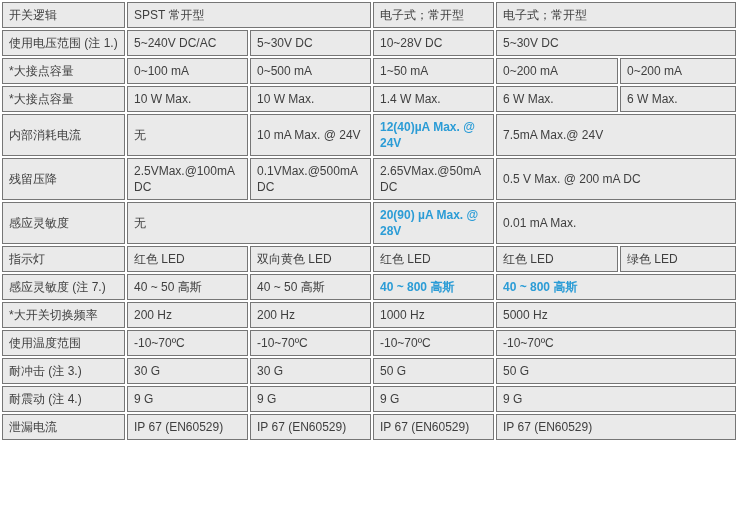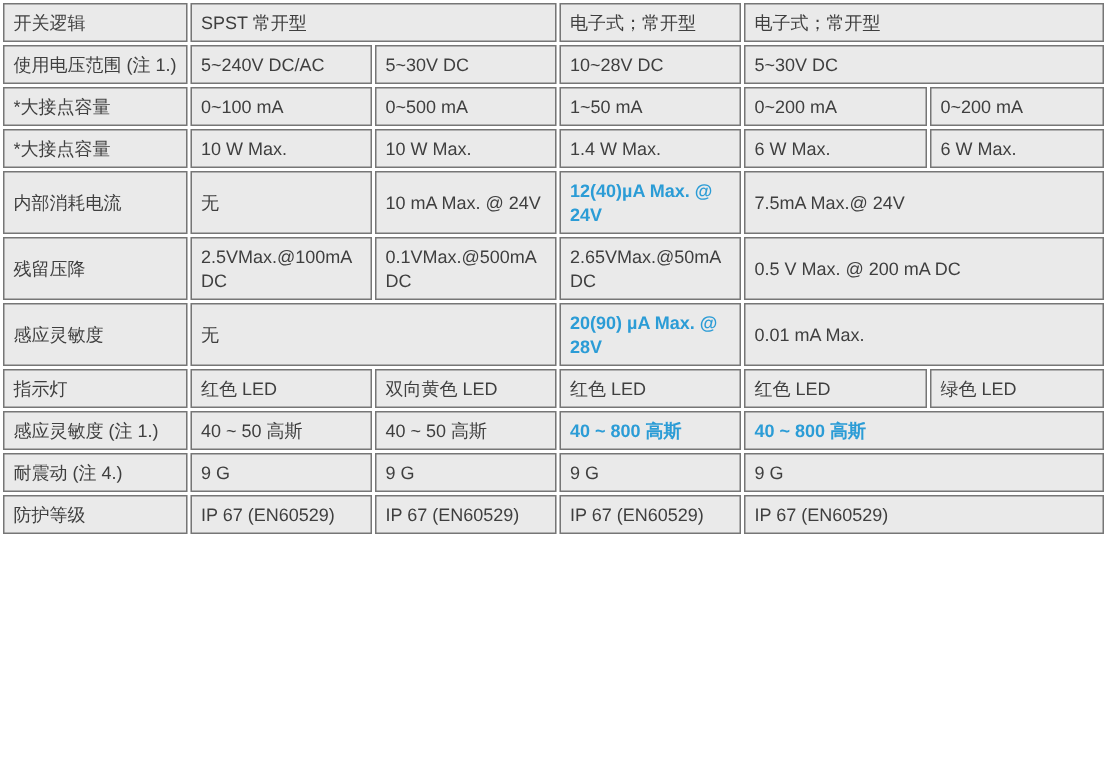--- a/index.html
+++ b/index.html
@@ -96,35 +96,56 @@
         </tr>
         <tr>
           <td>指示灯</td>
           <td>红色  LED</td>
           <td>双向黄色  LED</td>
           <td>红色  LED</td>
           <td>红色 LED</td>
           <td>绿色 LED</td>
         </tr>
         <tr>
-          <td>感应灵敏度 (注 1.)</td>
+          <td>感应灵敏度 (注 7.)</td>
           <td>40 ~ 50 高斯</td>
           <td>40 ~ 50 高斯</td>
           <td class="hl">40 ~ 800 高斯</td>
           <td colspan="2" class="hl">40 ~ 800 高斯</td>
+        </tr>
+        <tr>
+          <td>*大开关切换频率</td>
+          <td>200 Hz</td>
+          <td>200 Hz</td>
+          <td>1000 Hz</td>
+          <td colspan="2">5000 Hz</td>
+        </tr>
+        <tr>
+          <td>使用温度范围</td>
+          <td>-10~70ºC</td>
+          <td>-10~70ºC</td>
+          <td>-10~70ºC</td>
+          <td colspan="2">-10~70ºC</td>
+        </tr>
+        <tr>
+          <td>耐冲击 (注 3.)</td>
+          <td>30 G</td>
+          <td>30 G</td>
+          <td>50 G</td>
+          <td colspan="2">50 G</td>
         </tr>
         <tr>
           <td>耐震动 (注 4.)</td>
           <td>9 G</td>
           <td>9 G</td>
           <td>9 G</td>
           <td colspan="2">9 G</td>
         </tr>
         <tr>
-          <td>防护等级</td>
+          <td>泄漏电流</td>
           <td>IP 67 (EN60529)</td>
           <td>IP 67 (EN60529)</td>
           <td>IP 67 (EN60529)</td>
           <td colspan="2">IP 67 (EN60529)</td>
         </tr>
       </tbody>
   </table>
 </div>
 
 </body></html>

